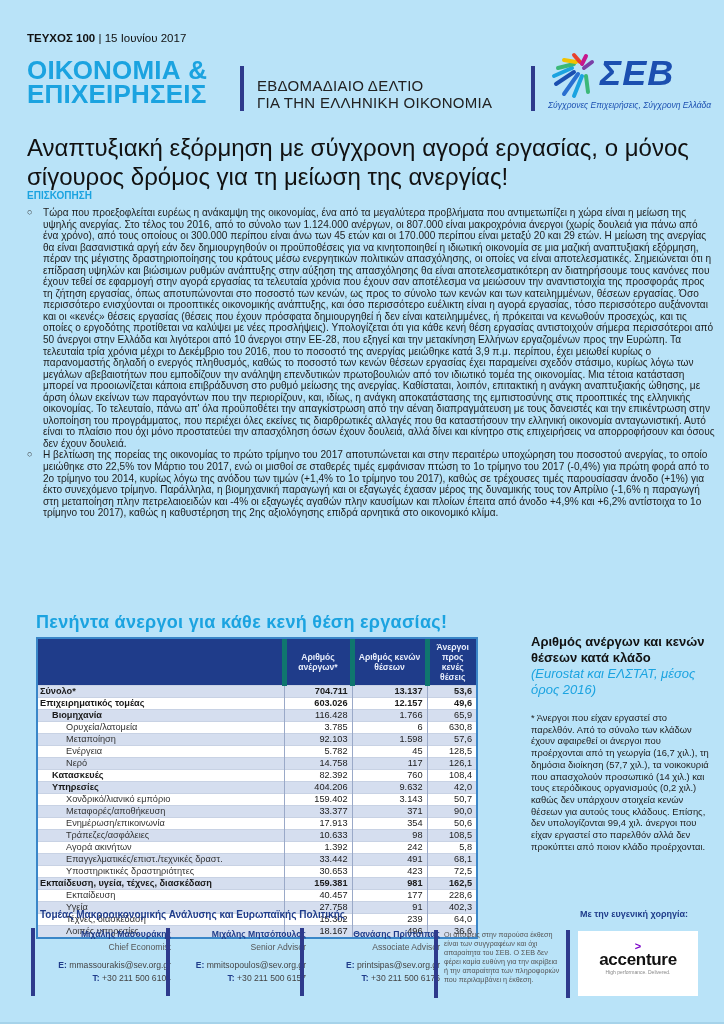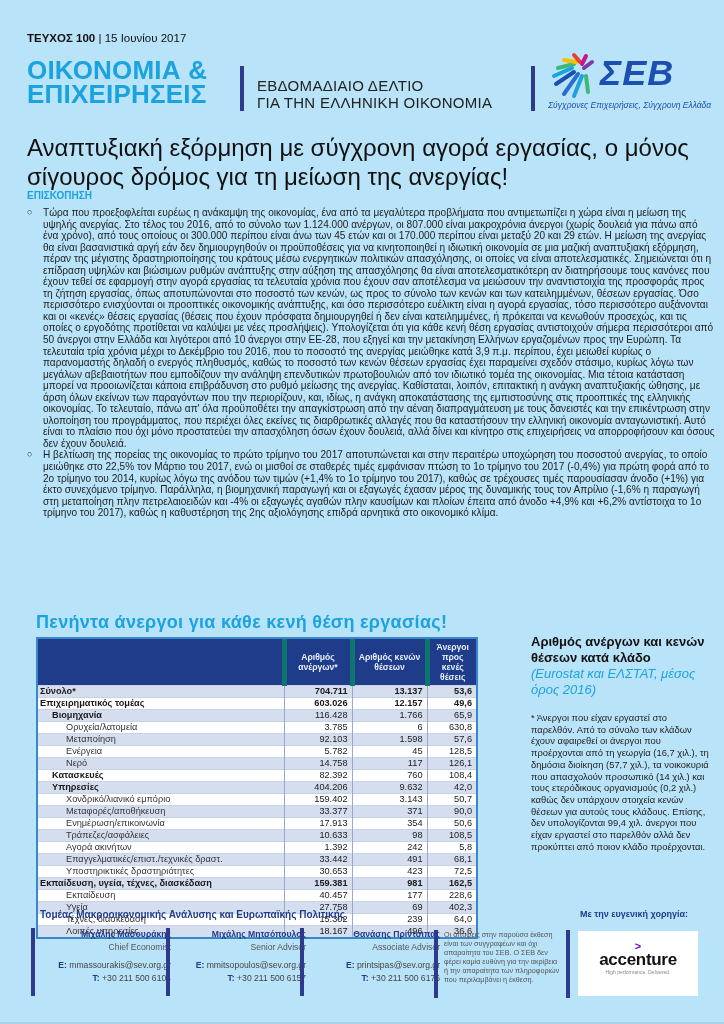--- a/index.html
+++ b/index.html
@@ -320,21 +320,21 @@
         </tr>
         <tr class="lvl2">
           <td class="lbl">Εκπαίδευση</td>
           <td class="num">40.457</td>
           <td class="num">177</td>
           <td class="num">228,6</td>
         </tr>
         <tr class="lvl2">
           <td class="lbl">Υγεία</td>
           <td class="num">27.758</td>
-          <td class="num">69</td>
+          <td class="num">91</td>
           <td class="num">402,3</td>
         </tr>
         <tr class="lvl2">
           <td class="lbl">Τέχνες, διασκέδαση</td>
           <td class="num">15.302</td>
           <td class="num">239</td>
           <td class="num">64,0</td>
         </tr>
         <tr class="lvl2">
           <td class="lbl">Λοιπές υπηρεσίες</td>

